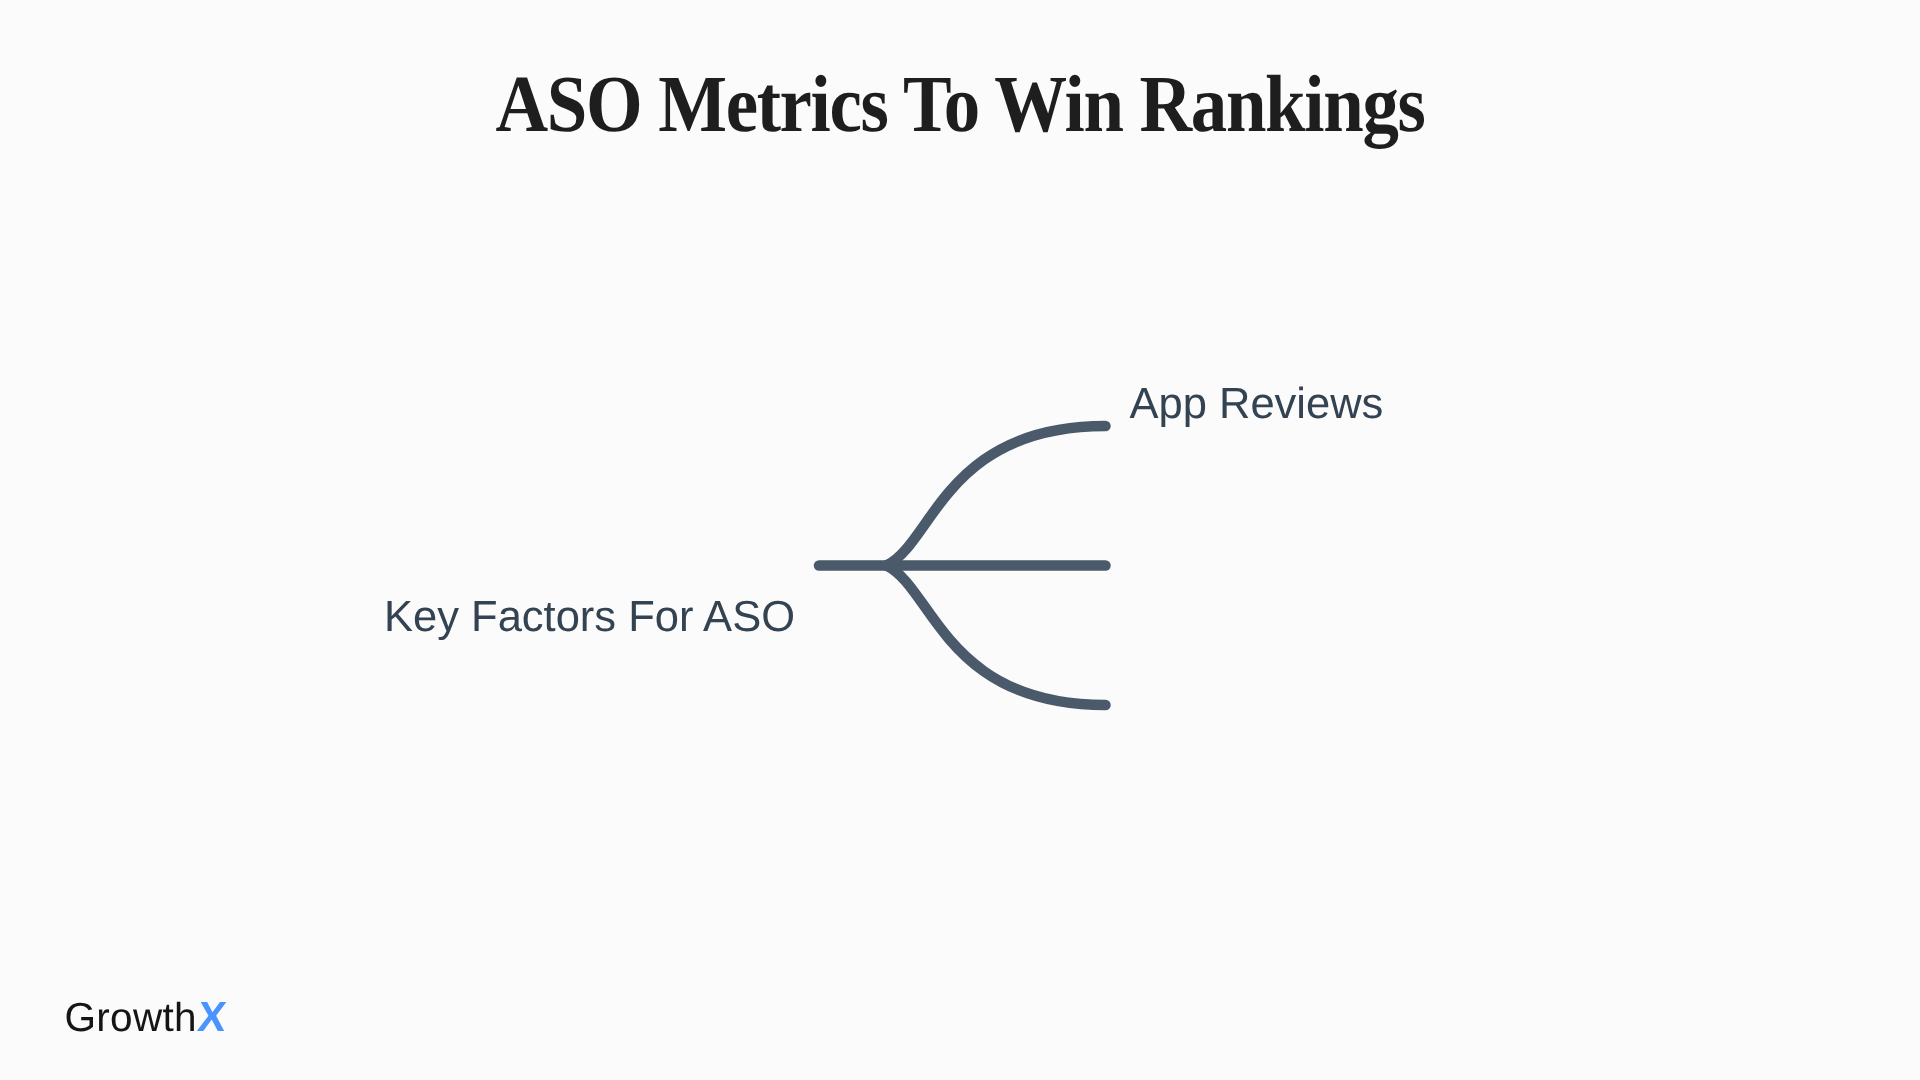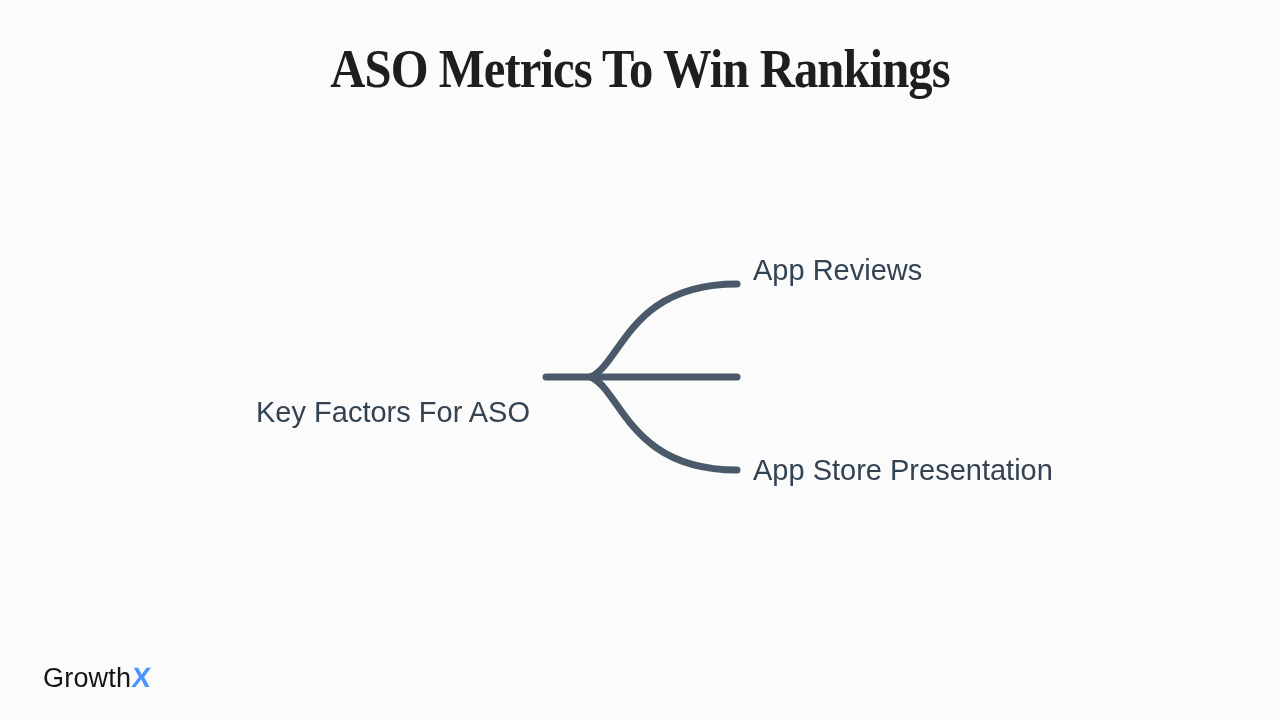--- a/index.html
+++ b/index.html
@@ -100,19 +100,18 @@
     <path d="M546,377 L737,377"></path>
     <path d="M591,377 C622,362 630,284 737,284"></path>
     <path d="M591,377 C622,392 630,470 737,470"></path>
   </svg>
 
   <div class="node-label root-label">Key Factors For ASO</div>
 
   <div class="node-label child-label child-0">App Reviews</div>
 
 
-  <div class="node-label child-label child-2">App Store Presentation</div>
 
   <div class="logo">
     <span class="logo-text">Growth</span><span class="logo-accent">X</span>
   </div>
 
 </div>
 
 </body></html>

